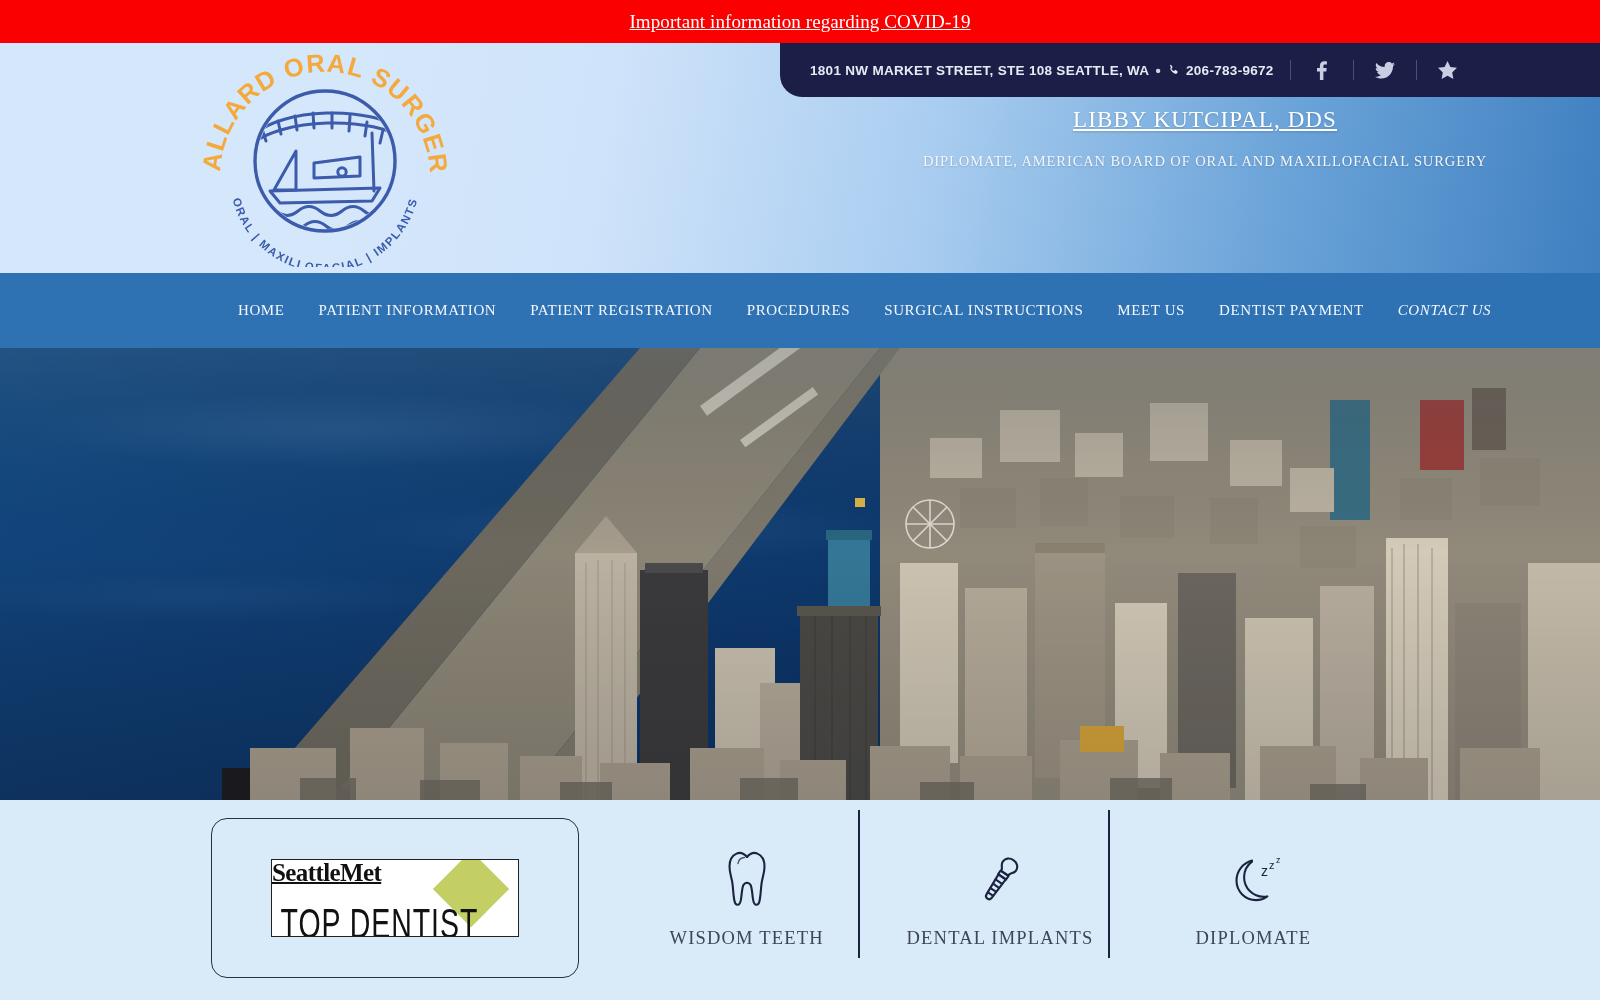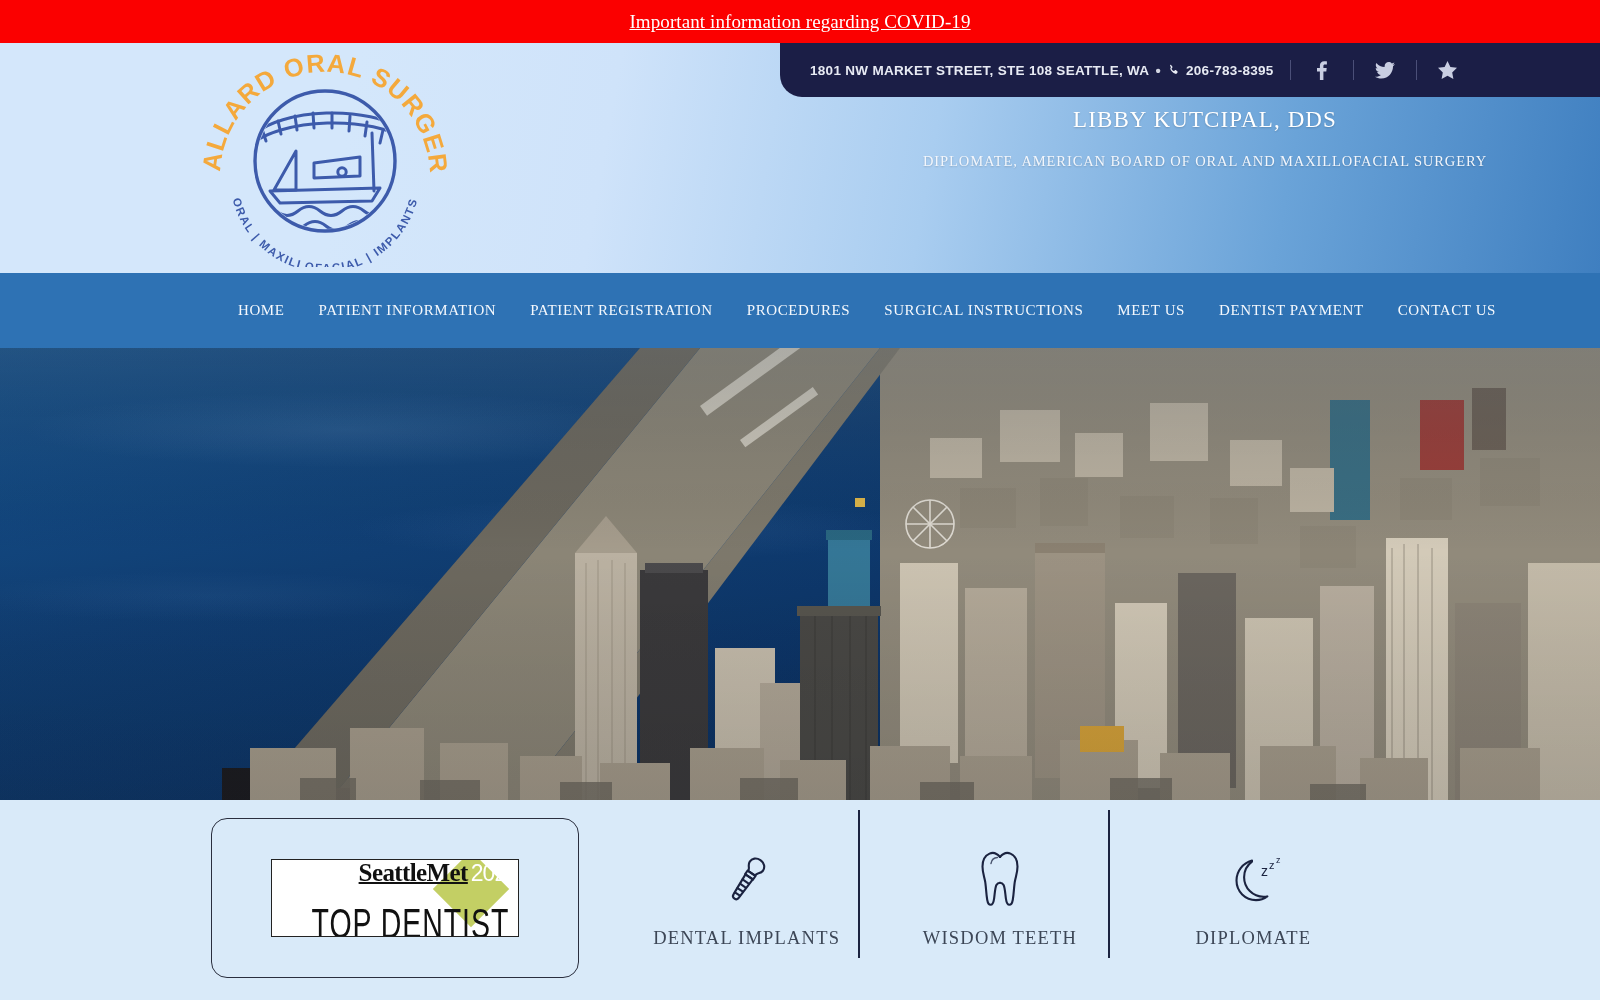--- a/index.html
+++ b/index.html
@@ -56,39 +56,39 @@
     color:#c9cee2; cursor:pointer;
   }
   .soc-ico svg{ display:block; }
 
   .doctor{
     position:absolute; right:0; top:64px; width:790px; text-align:center;
     z-index:10;
   }
   .doc-name{
     color:#ffffff; font-size:23px; letter-spacing:1.1px;
-    font-family:"Liberation Serif", serif; text-shadow:0 1px 2px rgba(0,0,0,.18);
+    font-family:"Liberation Serif", serif; text-shadow:0 1px 2px rgba(0,0,0,.18);text-decoration:underline;
   }
   .doc-sub{
     color:#f2f6fc; font-size:14.5px; letter-spacing:.9px; margin-top:20px;
     font-family:"Liberation Serif", serif; text-shadow:0 1px 2px rgba(0,0,0,.18);
   }
 
   
   .nav{
     height:75px; width:100%; background:#2e72b4;
     display:flex; align-items:center; padding-left:238px;
     position:relative; z-index:30;
   }
   .nav-item{
     color:#f4f8fd; font-size:15px; letter-spacing:.6px;
     margin-right:34px; cursor:pointer; white-space:nowrap;
     font-family:"Liberation Serif", serif;
   }
-  .nav-item:last-child{ margin-right:12px; }
+  .nav-item:last-child{ margin-right:12px;font-style:italic; }
 
   
   .hero{
     position:relative; height:452px; width:100%; overflow:hidden;
     background:#0d3f73;
   }
   .hero-photo{ position:absolute; inset:0; }
   .water2{
     position:absolute; left:0; top:0; width:72%; height:100%;
     background:linear-gradient(165deg,#15528e 0%,#103f75 40%,#0b3366 75%,#0a2f5e 100%);
@@ -115,21 +115,21 @@
   }
   .badge-box{
     position:absolute; left:211px; top:18px; width:368px; height:160px;
     border:1.6px solid #2a2f3f; border-radius:16px;
     display:flex; align-items:center; justify-content:center;
     background:transparent;
   }
   .seattle-met{
     width:248px; height:78px; background:#ffffff; border:1.5px solid #222;
     position:relative; display:flex; flex-direction:column;
-    align-items:flex-end; justify-content:center; overflow:hidden;gap:18px;
+    align-items:flex-start; justify-content:center; overflow:hidden;gap:18px;
   }
   .sm-diamond{
     position:absolute; right:20px; top:2px; width:54px; height:54px;
     background:#c3cf64; transform:rotate(45deg);
   }
   .sm-top{
     position:relative; z-index:2; display:flex; align-items:baseline;
     gap:0px; margin-top:2px;
   }
   .sm-name{
@@ -219,21 +219,21 @@
 
   <div class="contact-bar">
     <div class="contact-text">
       <span>1801 NW MARKET STREET, STE 108 SEATTLE, WA</span>
       <span class="dot-sep">•</span>
       <span class="phone-ico">
         <svg viewBox="0 0 16 16" fill="#e7eaf3">
             <path d="M3.6 1.3a1.2 1.2 0 0 1 1.7.2l1.2 1.6c.3.4.3 1 0 1.4l-.8.9c-.2.2-.2.4-.1.6.5 1.1 1.5 2.1 2.6 2.6.2.1.4 0 .6-.1l.9-.8c.4-.3 1-.3 1.4 0l1.6 1.2c.5.4.6 1.1.2 1.7l-.6.8c-.5.6-1.3.9-2 .7C7.2 11 5 8.8 4.1 6.3c-.2-.8 0-1.6.7-2.1z"></path>
           </svg>
       </span>
-      <span>206-783-8395</span>
+      <span>206-783-9672</span>
     </div>
     <div class="vbar"></div>
     <div class="social">
       <span class="soc-ico">
         <svg width="10" height="19" viewBox="0 0 10 19" fill="currentColor">
             <path d="M6.4 19V10.4h2.9l.4-3.3H6.4V5c0-1 .3-1.6 1.6-1.6H9.9V.4C9.6.4 8.5.3 7.2.3 4.6.3 2.9 1.9 2.9 4.7v2.4H0v3.3h2.9V19z"></path>
           </svg>
       </span>
       <div class="vbar"></div>
       <span class="soc-ico">
@@ -431,41 +431,41 @@
       <div class="sm-bottom">TOP DENTIST</div>
     </div>
   </div>
 
   <div class="tiles">
     <div class="divider div1"></div>
     <div class="divider div2"></div>
 
     <div class="tile">
       <div class="tile-icon">
-        <svg width="52" height="56" viewBox="0 0 52 56" fill="none" stroke="#1b2340" stroke-width="2.1" stroke-linejoin="round" stroke-linecap="round">
-          <g transform="rotate(34 26 28)">
-            <path d="M26 4c-5 0-8 3.4-8 7.2 0 2.6 1.5 4 2.6 5.4.9 1.2 1.2 2 1.2 3.2h8.4c0-1.2.3-2 1.2-3.2 1.1-1.4 2.6-2.8 2.6-5.4C34 7.4 31 4 26 4z"></path>
-            <path d="M21.2 19.8h9.6v4.4h-9.6z"></path>
-            <path d="M21.6 24.2h8.8l-1.2 23c0 1.8-1.4 3.2-3.2 3.2s-3.2-1.4-3.2-3.2z"></path>
-            <path d="M22 30h7.8M22.3 35h7.2M22.6 40h6.6M22.9 45h6"></path>
-          </g>
-        </svg>
-      </div>
-      <div class="tile-label">DENTAL IMPLANTS</div>
-    </div>
-
-    <div class="tile">
-      <div class="tile-icon">
         <svg width="44" height="58" viewBox="0 0 44 58" fill="none" stroke="#1b2340" stroke-width="2.1" stroke-linejoin="round" stroke-linecap="round">
           <path d="M22 7c3-3.6 7-5 10.5-3.4C37 5.6 39.5 10 39.5 16.5c0 6-1.6 9.6-2.6 14.8-.9 4.6-1 12-2.1 18.4-.5 2.9-1.6 5.1-3.4 5.1-2.2 0-3-2.6-3.5-6.2-.7-5-1-11-2.3-13.5-.8-1.5-2.4-2.3-3.6-2.3"></path>
           <path d="M22 7c-3-3.6-7-5-10.5-3.4C7 5.6 4.5 10 4.5 16.5c0 6 1.6 9.6 2.6 14.8.9 4.6 1 12 2.1 18.4.5 2.9 1.6 5.1 3.4 5.1 2.2 0 3-2.6 3.5-6.2.7-5 1-11 2.3-13.5.8-1.5 2.4-2.3 3.6-2.3"></path>
           <path d="M13 13.5c.6-3.6 3.2-5.8 6.4-5.9" stroke-width="1.5" opacity=".75"></path>
         </svg>
       </div>
       <div class="tile-label">WISDOM TEETH</div>
+    </div>
+
+    <div class="tile">
+      <div class="tile-icon">
+        <svg width="52" height="56" viewBox="0 0 52 56" fill="none" stroke="#1b2340" stroke-width="2.1" stroke-linejoin="round" stroke-linecap="round">
+          <g transform="rotate(34 26 28)">
+            <path d="M26 4c-5 0-8 3.4-8 7.2 0 2.6 1.5 4 2.6 5.4.9 1.2 1.2 2 1.2 3.2h8.4c0-1.2.3-2 1.2-3.2 1.1-1.4 2.6-2.8 2.6-5.4C34 7.4 31 4 26 4z"></path>
+            <path d="M21.2 19.8h9.6v4.4h-9.6z"></path>
+            <path d="M21.6 24.2h8.8l-1.2 23c0 1.8-1.4 3.2-3.2 3.2s-3.2-1.4-3.2-3.2z"></path>
+            <path d="M22 30h7.8M22.3 35h7.2M22.6 40h6.6M22.9 45h6"></path>
+          </g>
+        </svg>
+      </div>
+      <div class="tile-label">DENTAL IMPLANTS</div>
     </div>
 
     <div class="tile">
       <div class="tile-icon">
         <svg width="62" height="54" viewBox="0 0 62 54" fill="none" stroke="#1b2340" stroke-width="2.1" stroke-linejoin="round" stroke-linecap="round">
           <path d="M26 7.5C17 10 10.5 18 10.5 27.5c0 11 8.7 19.6 19.5 19.6 4.3 0 8.2-1.4 11.4-3.7-1.2.3-2.5.4-3.8.4-10.8 0-19.5-8.8-19.5-19.6 0-6.4 3-12 7.9-15.6z" transform="translate(4,-1)"></path>
           <text x="39" y="22" font-family="Liberation Sans, sans-serif" font-size="14" fill="#1b2340" stroke="none">z</text>
           <text x="47" y="15" font-family="Liberation Sans, sans-serif" font-size="11" fill="#1b2340" stroke="none">z</text>
           <text x="54" y="9" font-family="Liberation Sans, sans-serif" font-size="9" fill="#1b2340" stroke="none">z</text>
         </svg>

